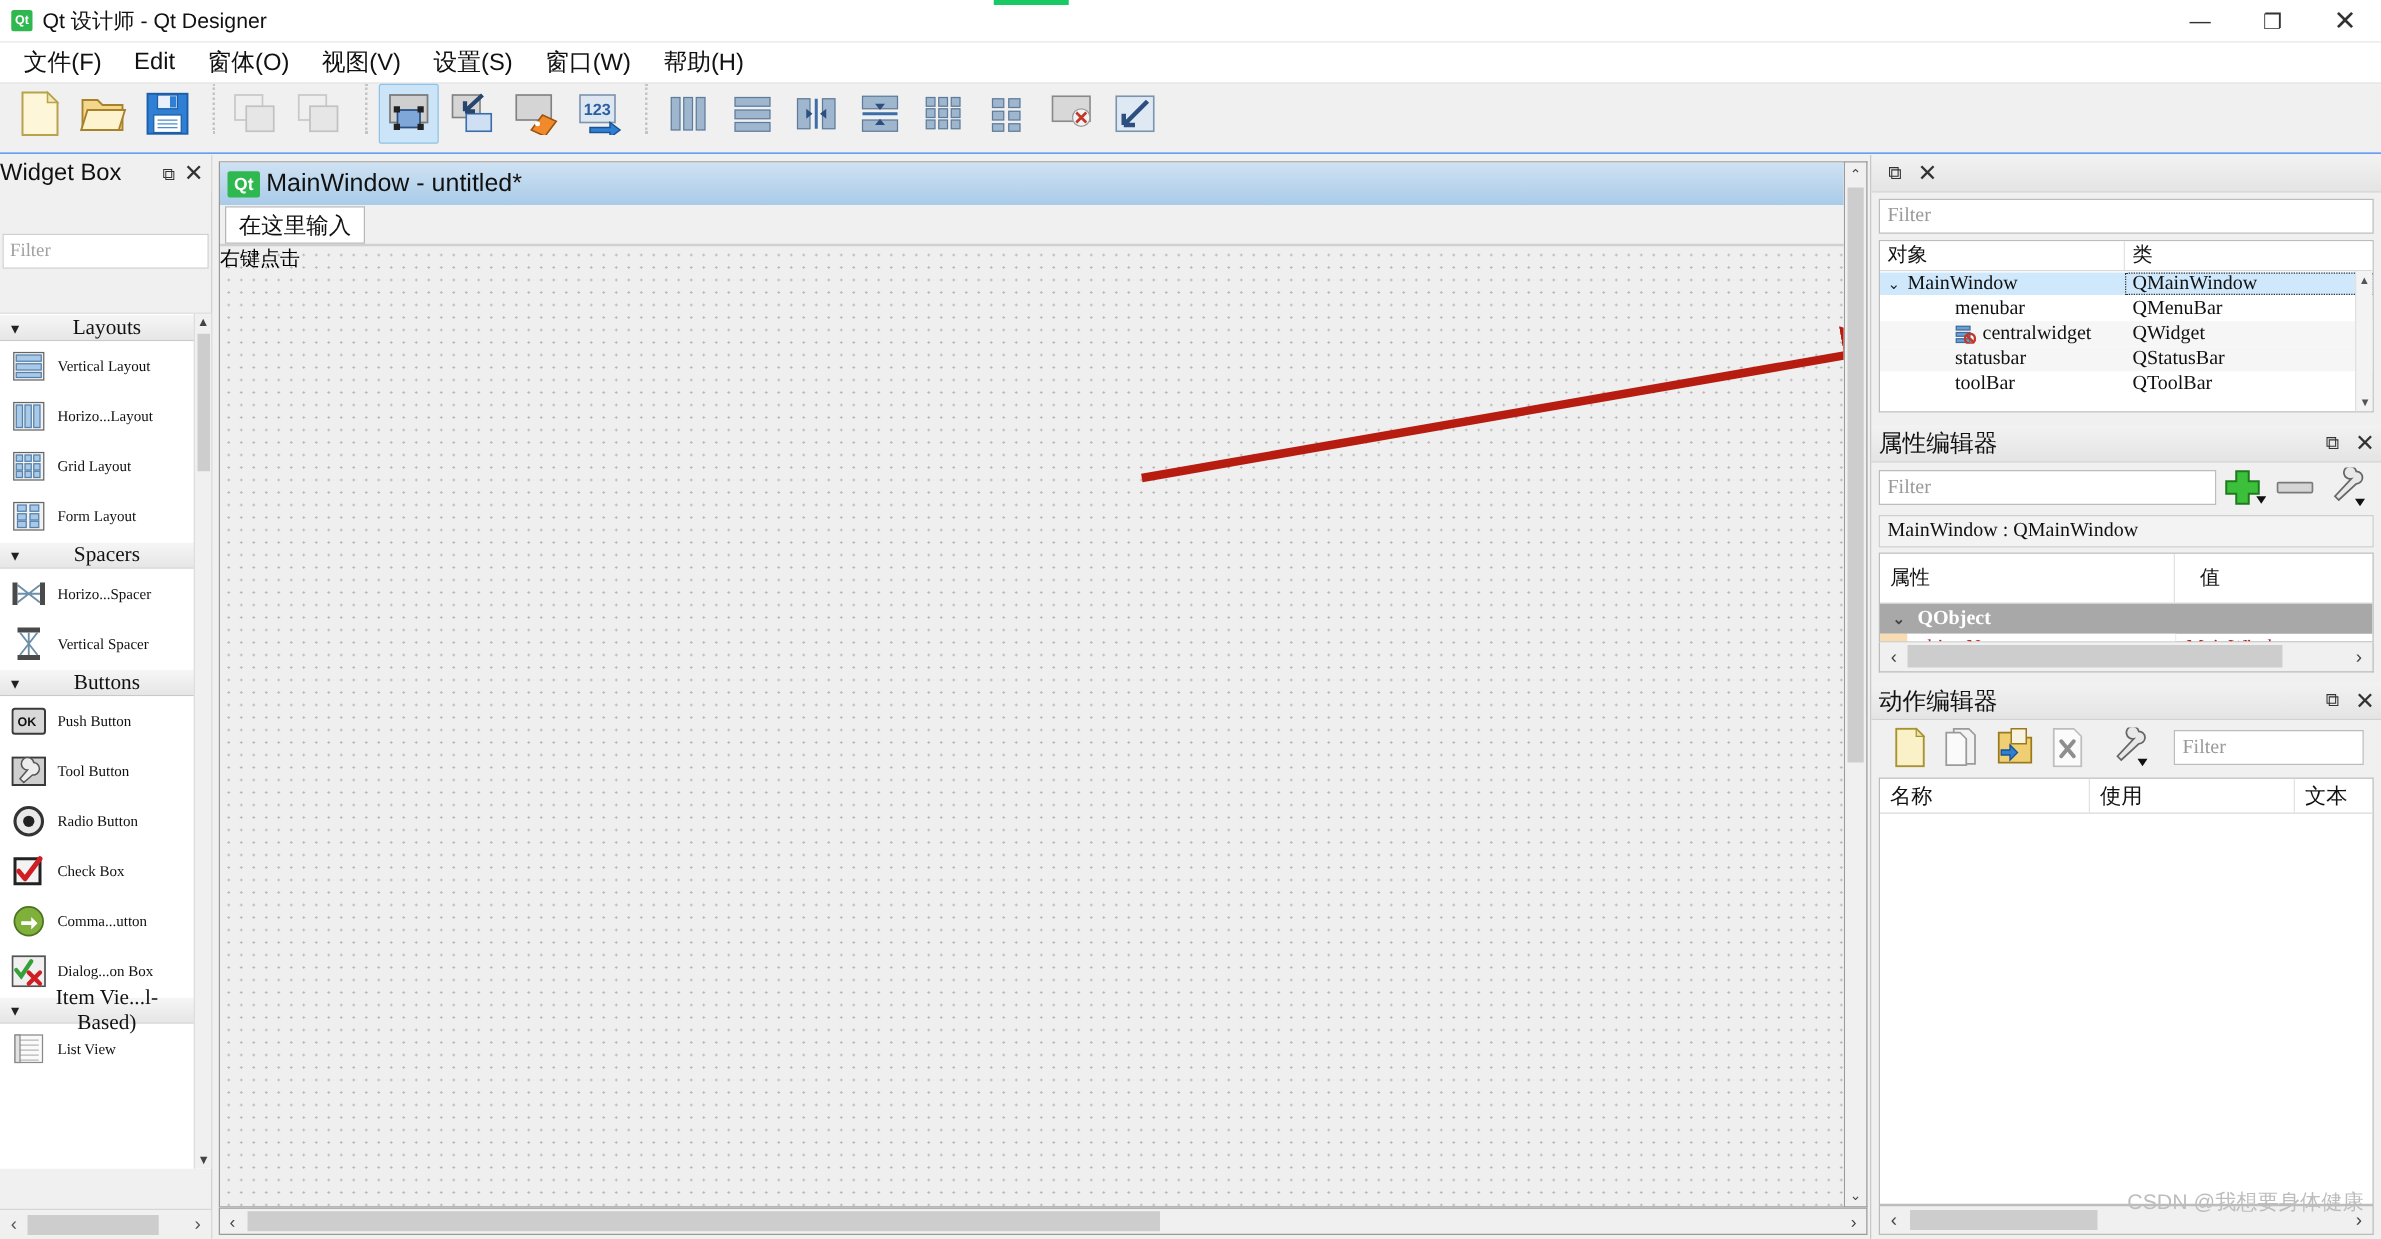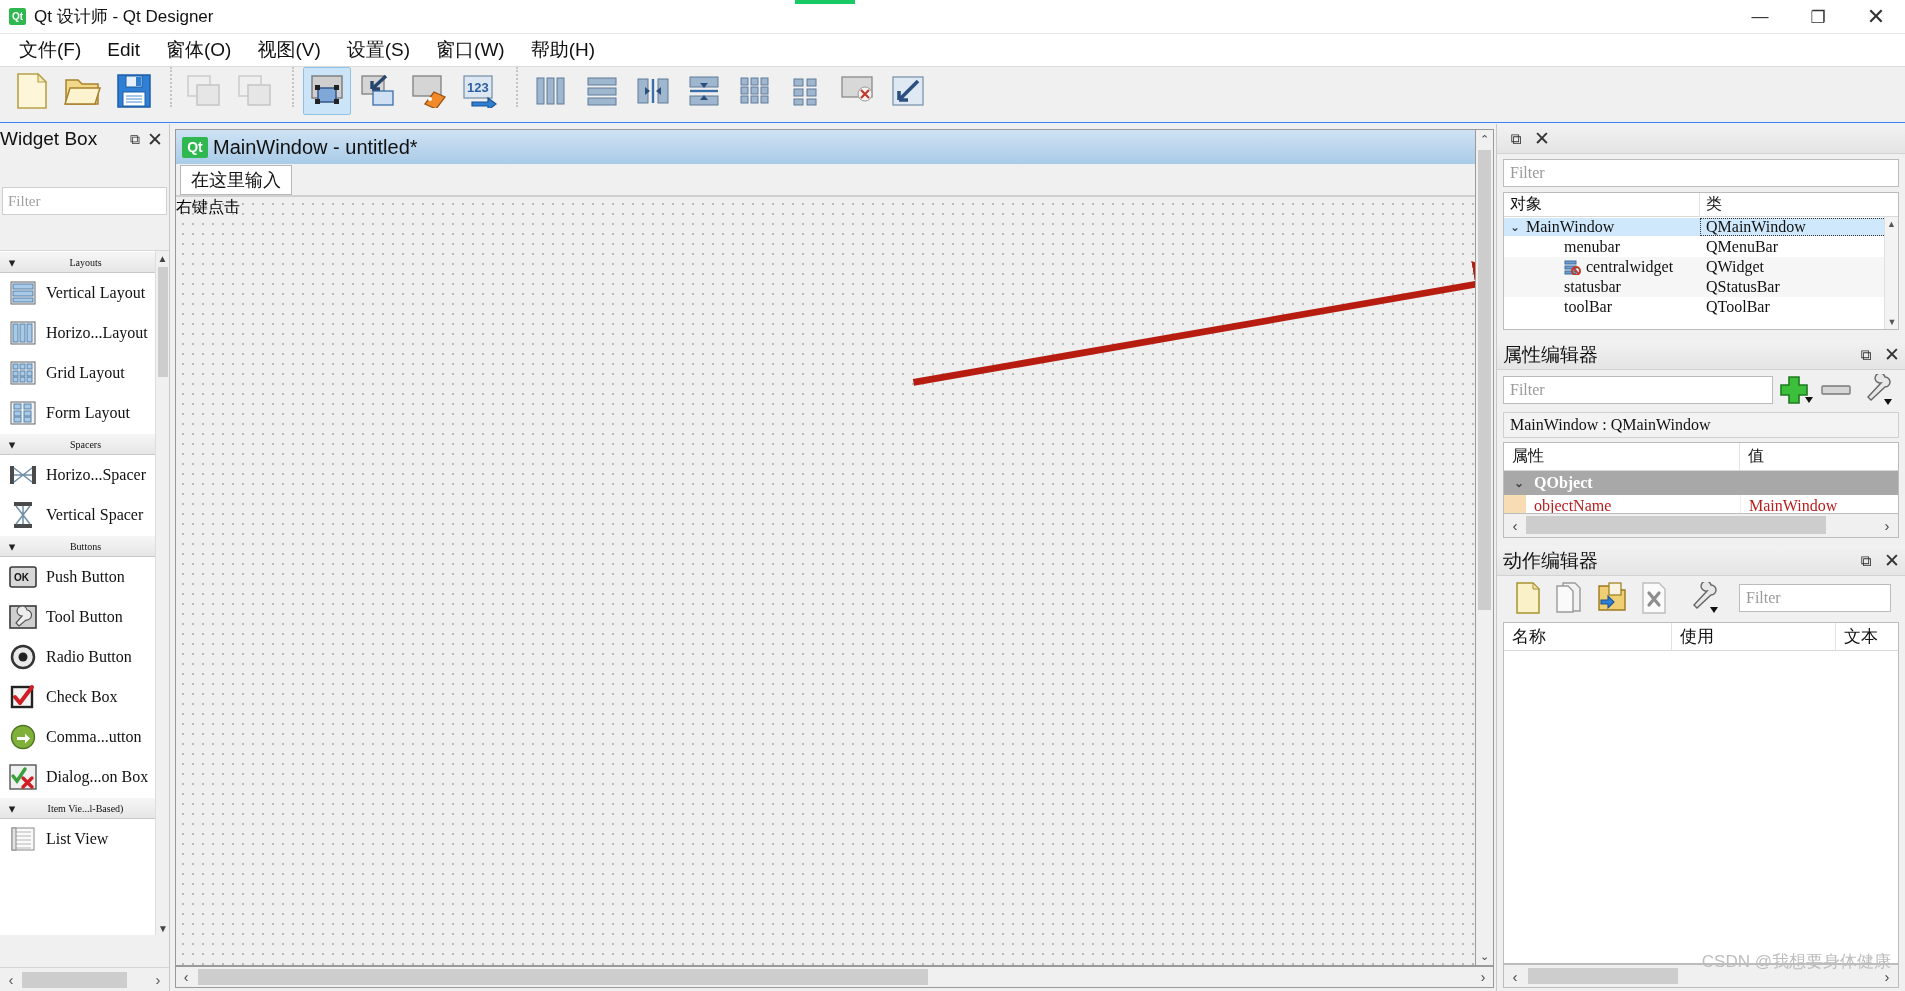--- a/index.html
+++ b/index.html
@@ -47,25 +47,25 @@
   .dock-title .ic.x{ font-size:19px; }
   .filter-box{ height:28px; margin:1px 2px 3px 2px; background:#fff; border:1px solid #cfcfcf;
     display:flex; align-items:center; padding:0 5px; }
   .filter-box span{ color:#a0a0a0; font-size:15px; font-family:"Liberation Serif",serif; }
   #wb-list{ flex:1; background:#fff; overflow:hidden; position:relative;
     border-top:1px solid #d8d8d8; }
   .wb-cat{ height:22px; background:linear-gradient(#f6f6f6,#e6e6e6);
     border-top:1px solid #fff; border-bottom:1px solid #c9c9c9;
     display:flex; align-items:center; }
   .wb-cat .chev{ width:24px; text-align:center; font-size:13px; color:#222; }
-  .wb-cat .lbl{ flex:1; text-align:center; font-size:10px; color:#111;
+  .wb-cat .lbl{ flex:1; text-align:center; font-size:17px; color:#111;
     font-family:"Liberation Serif",serif; padding-right:22px; }
   .wb-item{ height:40px; display:flex; align-items:center; padding-left:6px; background:#fff; }
   .wb-item .ico{ width:34px;height:30px; display:flex;align-items:center;justify-content:center; }
-  .wb-item .nm{ font-size:16px; color:#111; font-family:"Liberation Serif",serif;
+  .wb-item .nm{ font-size:12px; color:#111; font-family:"Liberation Serif",serif;
     margin-left:6px; white-space:nowrap; }
   #wb-scroll{ position:absolute; right:0; top:0; width:14px; bottom:0; background:#f0f0f0;
     border-left:1px solid #ddd; }
   #wb-scroll .up,#wb-scroll .dn{ height:14px; display:flex;align-items:center;justify-content:center;
     font-size:10px; color:#444; }
   #wb-scroll .thumb{ position:absolute; top:16px; left:2px; width:10px; height:110px;
     background:#cdcdcd; }
   .hscroll{ height:24px; background:#f0f0f0; display:flex; align-items:center;
     border-top:1px solid #d5d5d5; }
   .hscroll .ar{ width:22px;text-align:center;font-size:15px;color:#555; }
@@ -138,21 +138,21 @@
     border-left:1px solid #e0e0e0; }
   #oi-vs .a{ height:14px;display:flex;align-items:center;justify-content:center;font-size:9px;color:#555;}
   #oi-vs .a.b{ position:absolute; bottom:0; width:14px; }
 
   
   .pe-objline{ margin:2px 6px 0 6px; height:26px; background:#f3f3f3; border:1px solid #cfcfcf;
     display:flex; align-items:center; padding-left:6px; font-size:16px;
     font-family:"Liberation Serif",serif; color:#111; }
   #pe-table{ margin:4px 6px 0 6px; border:1px solid #bcbcbc; background:#fff;
     height:72px; overflow:hidden; }
-  .pe-head{ height:28px; display:flex; border-bottom:1px solid #d9d9d9; }
+  .pe-head{ height:40px; display:flex; border-bottom:1px solid #d9d9d9;gap:12px; }
   .pe-head .c{ font-size:16px; color:#111; padding-left:8px; display:flex; align-items:center; }
   .pe-head .c1{ width:236px; border-right:1px solid #e2e2e2; }
   .pe-head .c2{ flex:1; }
   .pe-group{ height:24px; background:#a8a8a8; display:flex; align-items:center;
     color:#fff; font-size:16px; font-family:"Liberation Serif",serif; font-weight:bold; }
   .pe-group .chev{ width:30px; text-align:center; font-size:12px; color:#444; }
   .pe-row{ height:22px; display:flex; align-items:center; font-size:16px;
     font-family:"Liberation Serif",serif; color:#b91c1c; }
   .pe-row .mark{ width:22px; height:22px; background:#f7dcb4; }
   .pe-row .pname{ width:214px; padding-left:8px; background:#fff; height:22px;

